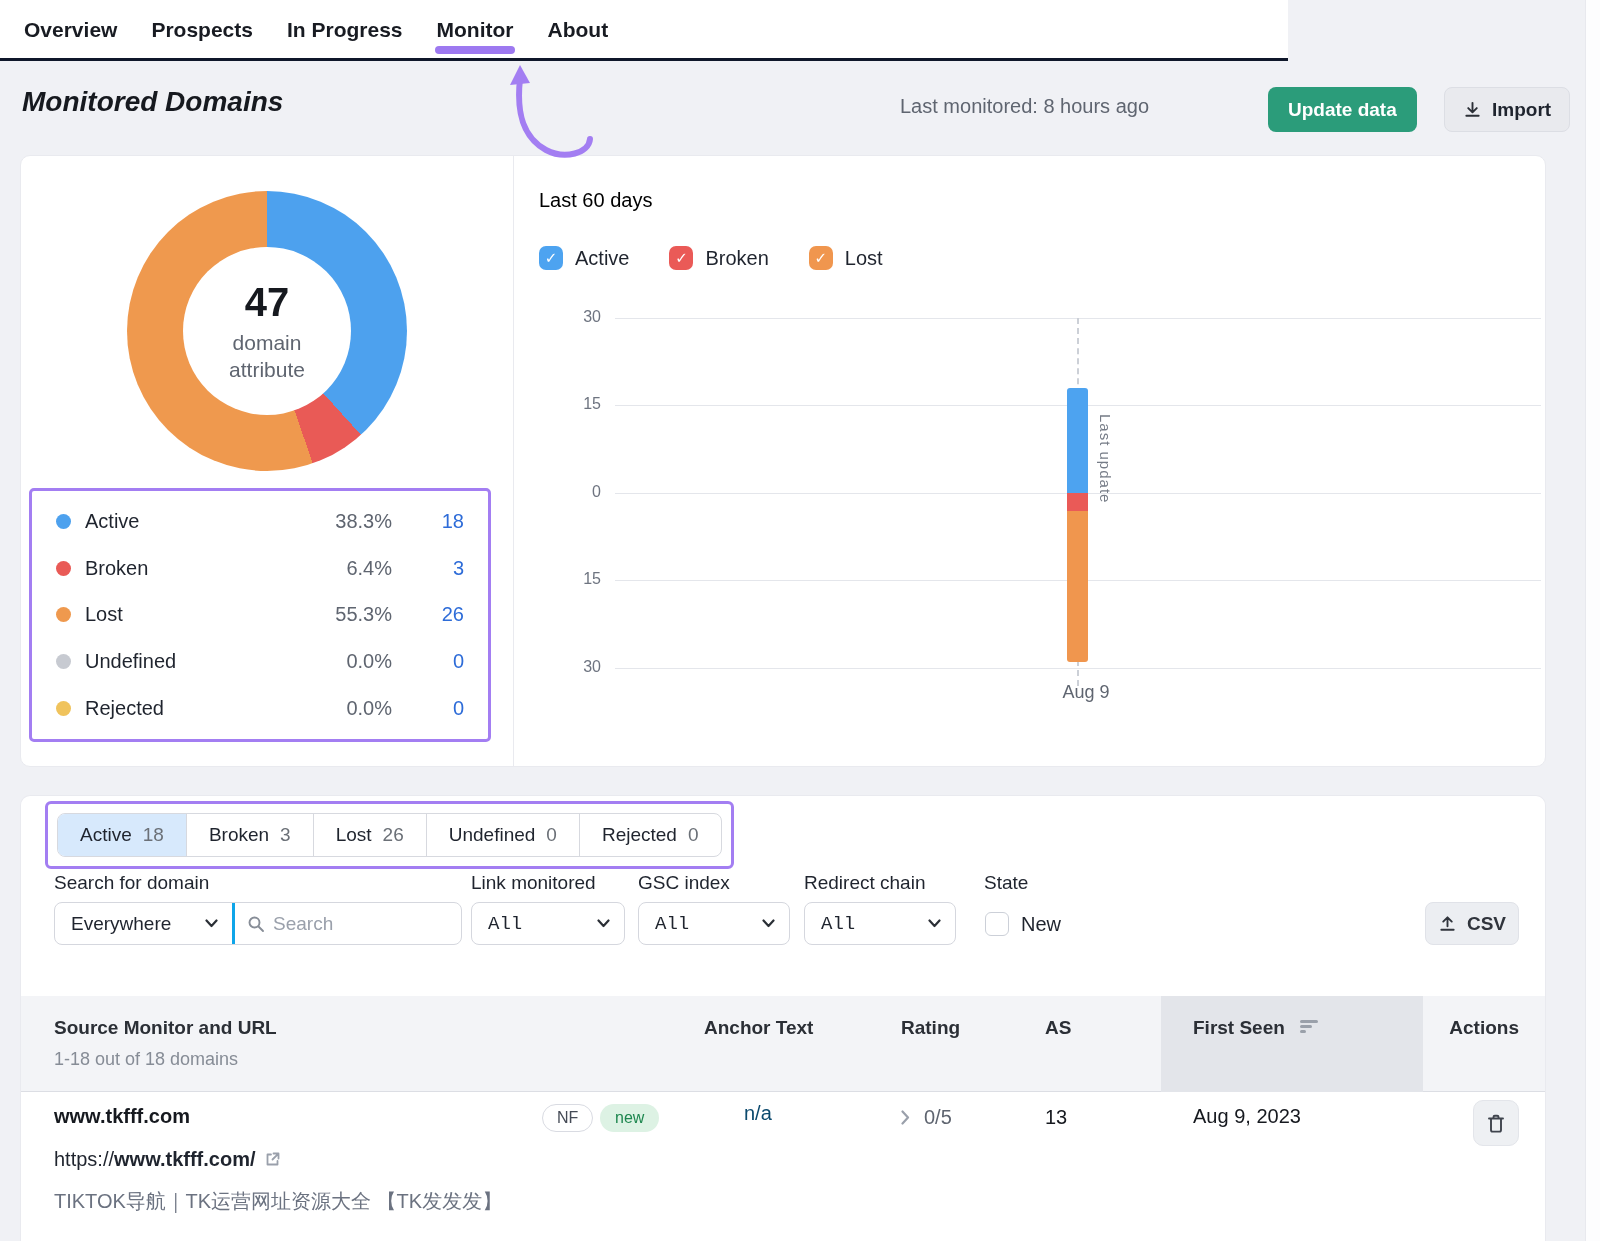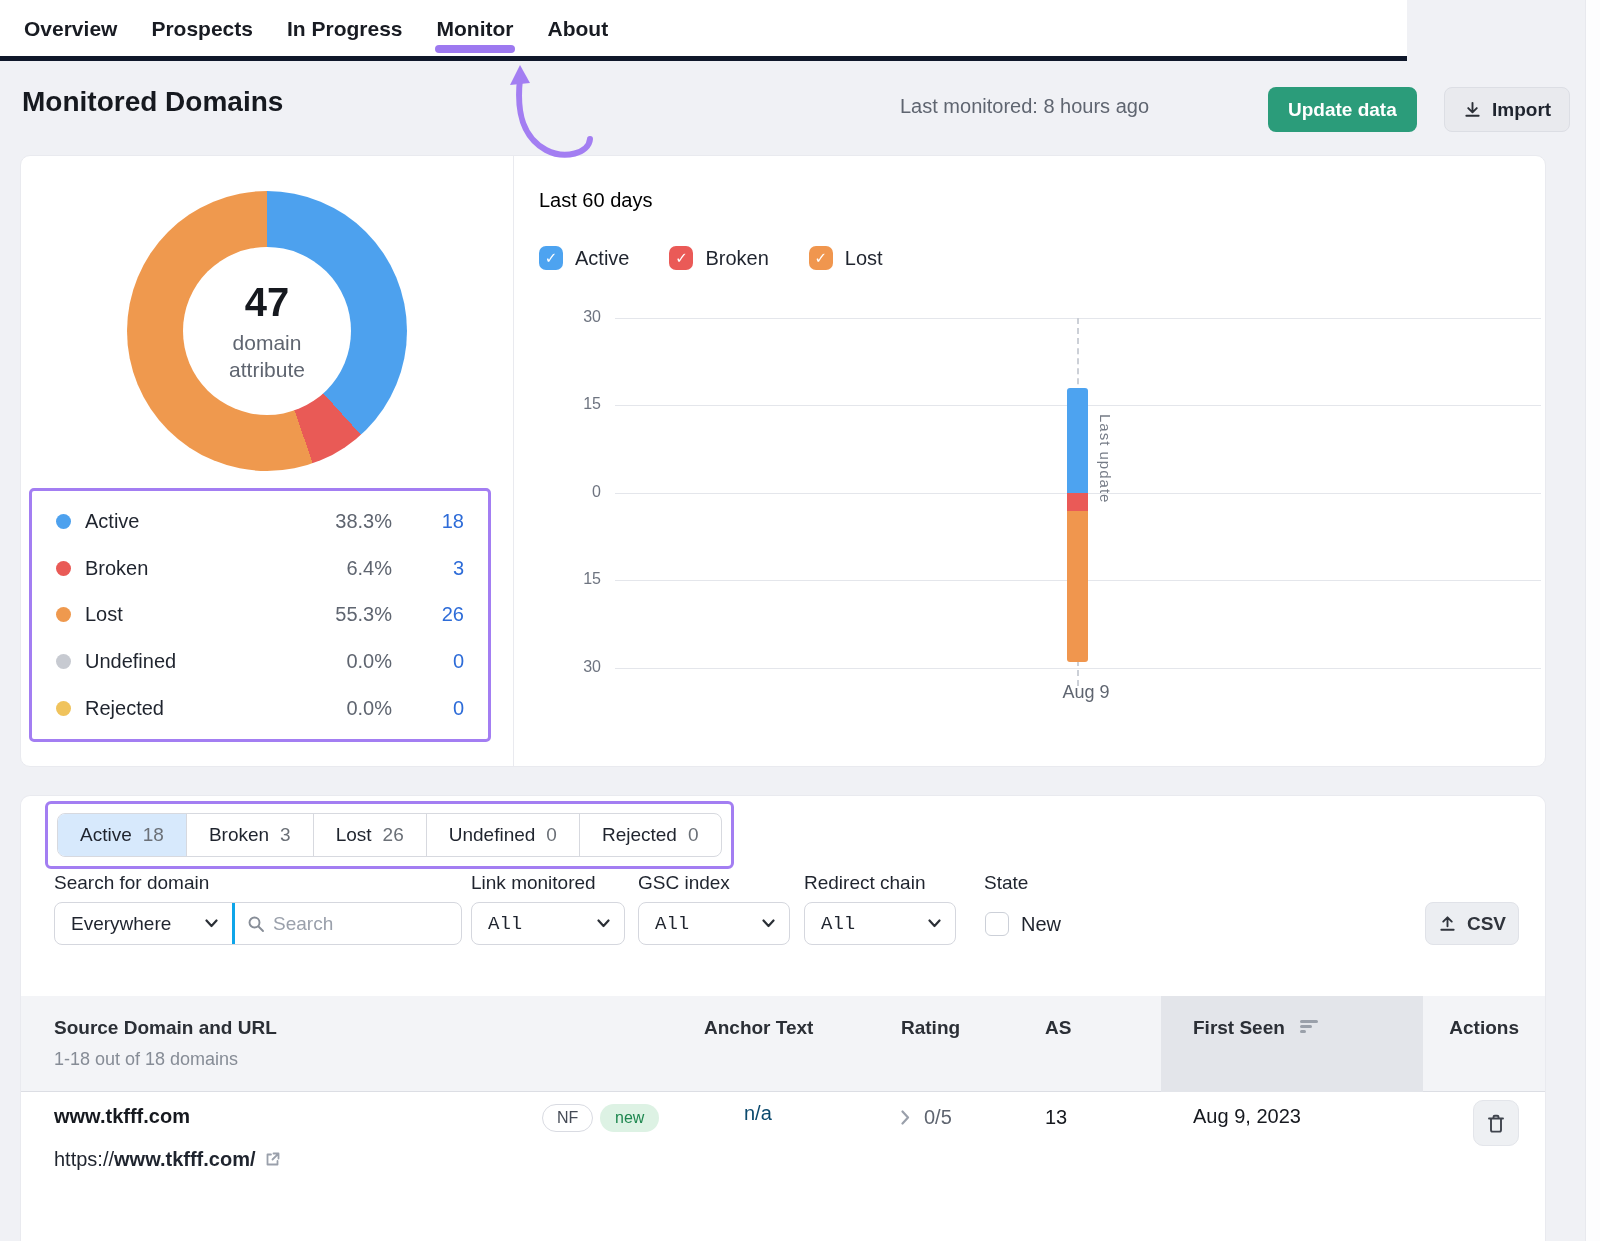--- a/index.html
+++ b/index.html
@@ -1,26 +1,26 @@
 <!DOCTYPE html>
 <html><head>
 <meta charset="utf-8">
 <style>
   * { margin:0; padding:0; box-sizing:border-box; }
   body { font-family:"Liberation Sans","DejaVu Sans",sans-serif; background:#f0f1f5; }
   .page { position:relative; width:1600px; height:1241px; overflow:hidden; background:#f0f1f5; }
 
   
-  .nav { position:absolute; left:0; top:0; width:1407px; height:61px; background:#ffffff;
-         border-bottom:5px solid #0f172a; display:flex; align-items:center; padding-left:24px; gap:34px; z-index:3; }
+  .nav { position:absolute; left:0; top:0; width:1288px; height:61px; background:#ffffff;
+         border-bottom:3px solid #0f172a; display:flex; align-items:center; padding-left:24px; gap:34px; z-index:3; }
   .nav-item { font-size:21px; font-weight:700; color:#181b22; line-height:61px; cursor:pointer; position:relative; white-space:nowrap; }
   .nav-underline { position:absolute; left:-2px; top:47px; width:calc(100% + 4px); height:8px; border-radius:4px; background:#9d79f0; }
 
   
-  .page-title { position:absolute; left:22px; top:86px; font-size:28px; font-weight:700; color:#16191f; }
+  .page-title { position:absolute; left:22px; top:86px; font-size:28px; font-weight:700; color:#16191f;font-style:italic; }
   .last-monitored { position:absolute; left:900px; top:95px; width:352px; text-align:left; font-size:20px; color:#5f6570; }
   .btn-update { position:absolute; left:1268px; top:87px; height:45px; padding:0 20px; background:#2b9c7a; border:none;
                 border-radius:8px; color:#fff; font-size:19px; font-weight:700; display:flex; align-items:center; cursor:pointer; }
   .btn-import { position:absolute; left:1444px; top:87px; height:45px; padding:0 18px; background:#e9eaee; border:1px solid #dcdee4;
                 border-radius:8px; color:#1f242e; font-size:19px; font-weight:600; display:flex; align-items:center; gap:10px; cursor:pointer; }
 
   .arrow-annot { position:absolute; left:494px; top:63px; z-index:4; }
 
   
   .panel { position:absolute; background:#ffffff; border:1px solid #e9eaef; border-radius:10px; }
@@ -293,21 +293,21 @@
 
     <button class="btn-csv">
       <svg width="19" height="19" viewBox="0 0 20 20">
         <path d="M10 13 V3.5 M5.5 8 l4.5-4.5 4.5 4.5 M3.5 16.5 h13" fill="none" stroke="#30343c" stroke-width="2" stroke-linecap="round" stroke-linejoin="round"></path>
       </svg>
       <span>CSV</span>
     </button>
 
     <div class="thead">
       <div class="th-sorted-bg"></div>
-      <div class="th" style="left:33px">Source Domain and URL</div>
+      <div class="th" style="left:33px">Source Monitor and URL</div>
       <div class="th-summary">1-18 out of 18 domains</div>
       <div class="th" style="left:683px">Anchor Text</div>
       <div class="th" style="left:880px">Rating</div>
       <div class="th" style="left:1024px">AS</div>
       <div class="th" style="left:1172px">
         <span>First Seen</span>
         <svg class="sort-ic" width="20" height="15" viewBox="0 0 20 15">
           <rect x="0" y="1" width="18" height="3" rx="1.5" fill="#9aa0aa"></rect>
           <rect x="0" y="6" width="12" height="3" rx="1.5" fill="#9aa0aa"></rect>
           <rect x="0" y="11" width="6" height="3" rx="1.5" fill="#9aa0aa"></rect>
@@ -336,18 +336,19 @@
       </button>
       <div class="cell-url">
         <span>
           <span>https://</span><b>www.tkfff.com/</b>
         </span>
         <svg width="17" height="17" viewBox="0 0 17 17">
           <path d="M7 3.5 H3.5 v10 h10 V10" fill="none" stroke="#9aa0ab" stroke-width="1.8" stroke-linecap="round" stroke-linejoin="round"></path>
           <path d="M9.5 2.5 h5 v5 M14.2 2.8 L8.5 8.5" fill="none" stroke="#9aa0ab" stroke-width="1.8" stroke-linecap="round" stroke-linejoin="round"></path>
         </svg>
       </div>
+      <div class="cell-title">TIKTOK导航｜TK运营网址资源大全 【TK发发发】</div>
     </div>
 
   </div>
 
   <div class="scroll-gutter"></div>
 </div>
 
 </body></html>

